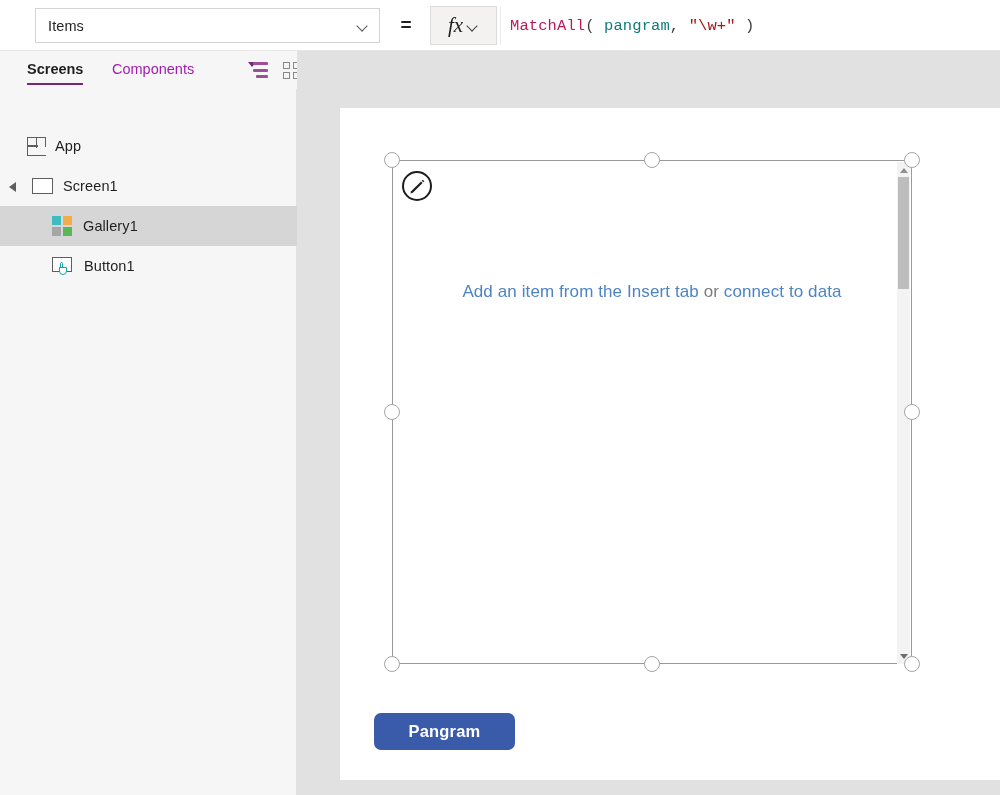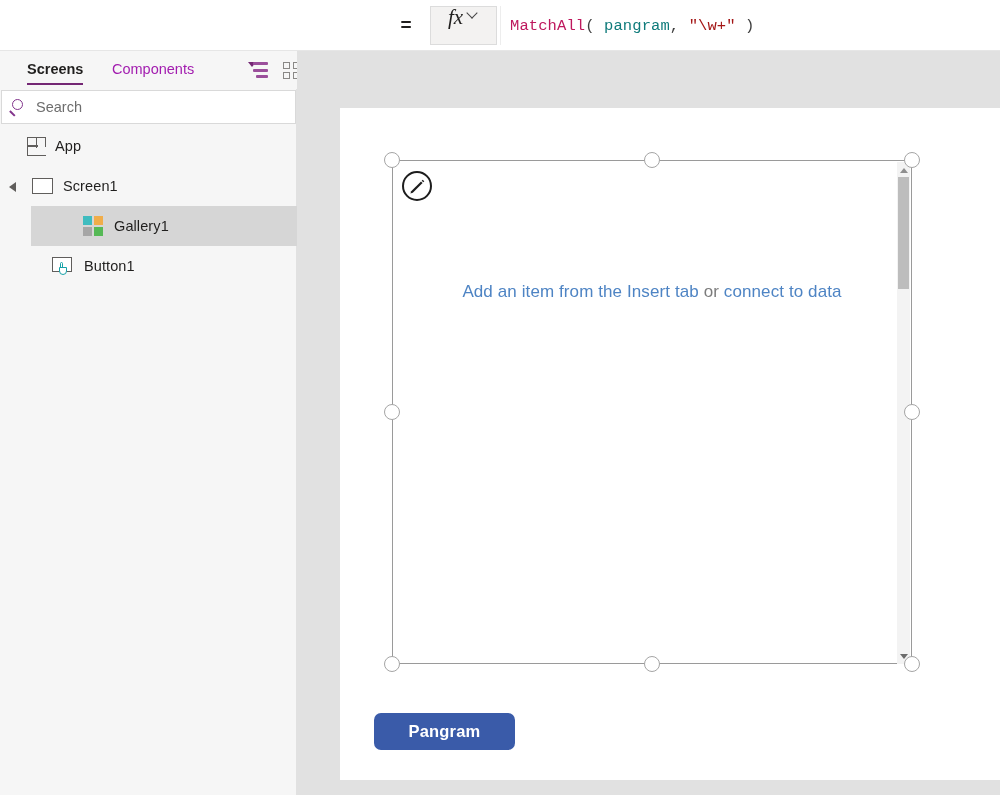--- a/index.html
+++ b/index.html
@@ -57,21 +57,21 @@
     width: 20px; height: 26px;
     display: flex; align-items: center; justify-content: center;
     font-size: 19px; color: #201f1e;
     font-weight: 600;
   }
   .fx-btn {
     position: absolute; left: 430px; top: 6px;
     width: 67px; height: 39px;
     background: #f3f2f1;
     border: 1px solid #dcdcdc;
-    display: flex; justify-content: center;
+    display: flex; align-items: center; justify-content: center;
     gap: 4px;
     cursor: pointer;
   }
   .fx-btn .fx {
     font-family: "Liberation Serif", serif;
     font-style: italic;
     font-size: 21px;
     color: #201f1e;
     line-height: 1;
   }
@@ -196,21 +196,21 @@
   .tree {
     position: absolute; left: 0; top: 75px;
     width: 297px;
   }
   .tree-row {
     position: relative;
     height: 40px;
     display: flex; align-items: center;
     cursor: pointer;
   }
-  .tree-row.selected { background: #d6d6d6; margin-left: 31px; }
+  .tree-row.selected { background: #d6d6d6; }
   .tree-row .caret {
     position: absolute; left: 9px; top: 16px;
     width: 0; height: 0;
     border-top: 5px solid transparent;
     border-bottom: 5px solid transparent;
     border-right: 7px solid #605e5c;
   }
   .tree-row .ico { position: relative; flex: 0 0 auto; }
   .tree-row .label {
     font-size: 14.5px; color: #201f1e;
@@ -344,20 +344,24 @@
     cursor: pointer;
   }
 </style>
 </head>
 <body>
 
 <div id="app">
 
   <div class="topbar">
 
+    <div class="prop-select">
+      <span class="value">Items</span>
+      <span class="chev"></span>
+    </div>
 
     <div class="equals">=</div>
 
     <div class="fx-btn">
       <span class="fx">fx</span>
       <span class="chev"></span>
     </div>
 
     <div class="formula-wrap">
       <span class="formula"><span class="f-fn">MatchAll</span><span class="f-paren">( </span><span class="f-ident">pangram</span><span class="f-punct">, </span><span class="f-str">"\w+"</span><span class="f-paren"> )</span></span>
@@ -383,27 +387,20 @@
       </div>
 
       <div class="grid-view-icon">
         <i></i>
         <i></i>
         <i></i>
         <i></i>
       </div>
     </div>
 
-    <div class="searchbox">
-      <span class="search-icon">
-        <span class="lens"></span>
-        <span class="handle"></span>
-      </span>
-      <input type="text" placeholder="Search" style="">
-    </div>
 
     <div class="tree">
 
       <div class="tree-row row-app">
         <span class="ico icon-app">
           <span class="o"></span>
           <span class="vb"></span>
           <span class="hb"></span>
           <span class="cut"></span>
         </span>

